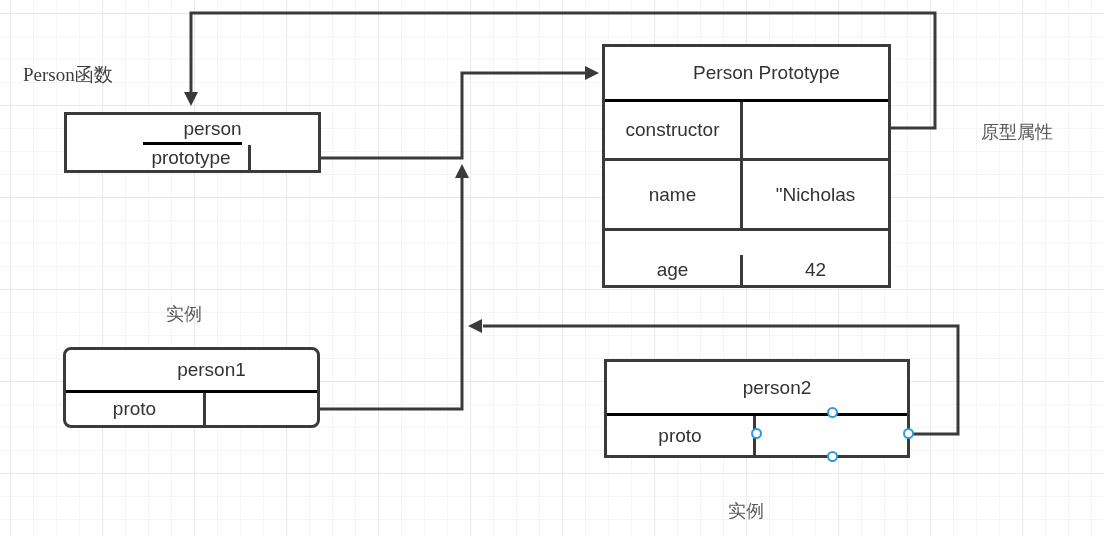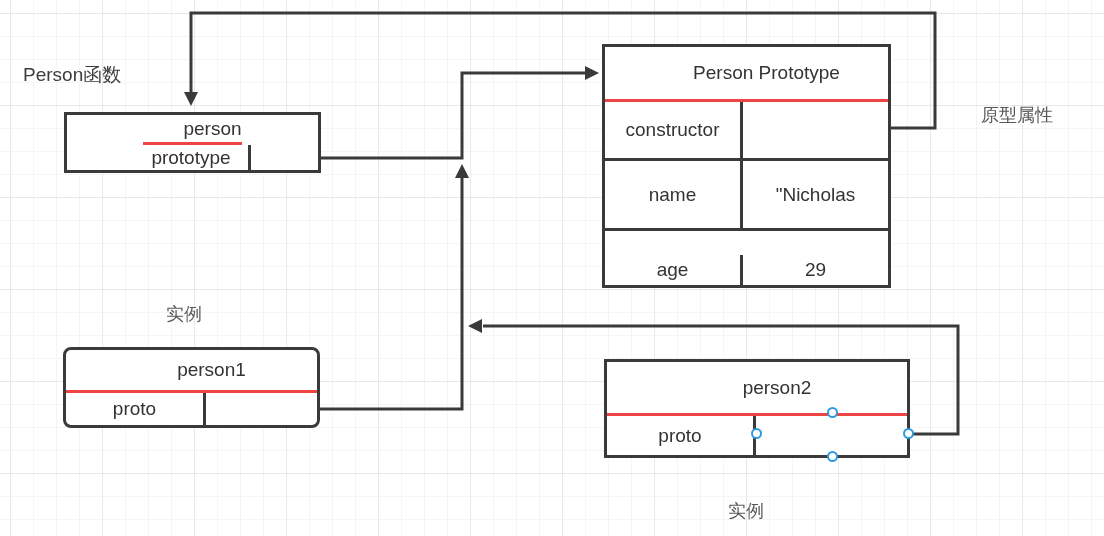--- a/index.html
+++ b/index.html
@@ -31,21 +31,21 @@
     background: #ffffff;
     border: 3px solid #3a3a3a;
     box-sizing: border-box;
     display: flex;
     flex-direction: column;
     z-index: 2;
     color: #333333;
     font-size: 19px;
   }
   .node .hdr {
-    border-bottom: 3px solid #ef4444;
+    border-bottom: 3px solid #000000;
     display: flex;
     align-items: center;
     justify-content: center;
     padding-left: 40px;
   }
   .node .row {
     flex: 1;
     display: flex;
   }
   .node .cell {
@@ -80,23 +80,24 @@
   #person2-box { left: 604px; top: 359px; width: 306px; height: 99px; justify-content: flex-end; }
   #person2-box .hdr { height: 51px; }
   #person2-box .cell.key { width: 149px; }
 
   .float-label {
     position: absolute;
     z-index: 2;
     white-space: nowrap;
     color: #595959;
     font-size: 18px;
+    font-family: Liberation Serif, serif;
   }
   #person-function-label { left: 23px; top: 62px; color: #3d3d3d; font-size: 19px; }
-  #prototype-attribute-label { left: 981px; top: 103px; }
+  #prototype-attribute-label { left: 981px; top: 120px; }
   #instance-top-label { left: 166px; top: 302px; }
   #instance-bottom-label { left: 728px; top: 499px; }
 
   .handle {
     position: absolute;
     width: 7px;
     height: 7px;
     background: #ffffff;
     border: 2px solid #2e9be0;
     border-radius: 50%;
@@ -146,21 +147,21 @@
     <div class="trow r1">
       <div class="cell key">constructor</div>
       <div class="cell val"></div>
     </div>
     <div class="trow r2">
       <div class="cell key">name</div>
       <div class="cell val">"Nicholas</div>
     </div>
     <div class="trow r3">
       <div class="cell key">age</div>
-      <div class="cell val">29</div>
+      <div class="cell val">42</div>
     </div>
   </div>
 
   <div class="node" id="person1-box">
     <div class="hdr">person1</div>
     <div class="row">
       <div class="cell key">proto</div>
       <div class="cell val"></div>
     </div>
   </div>

